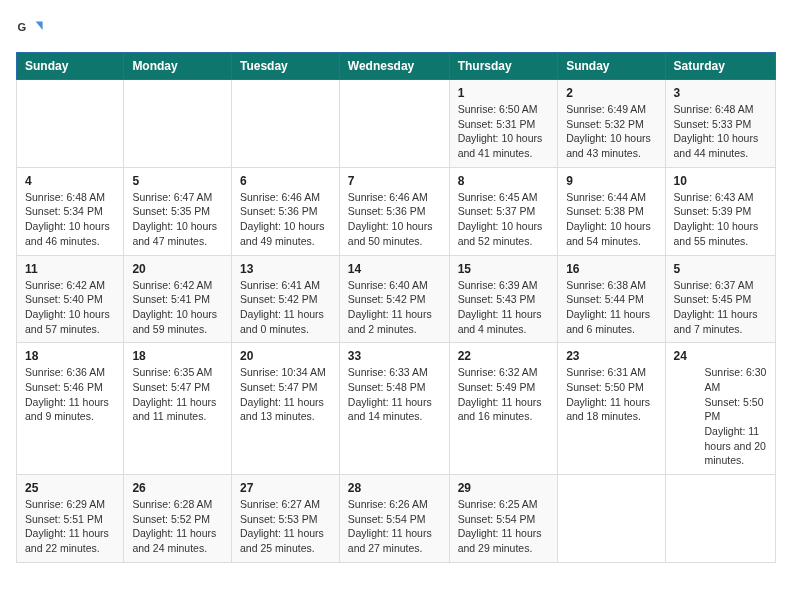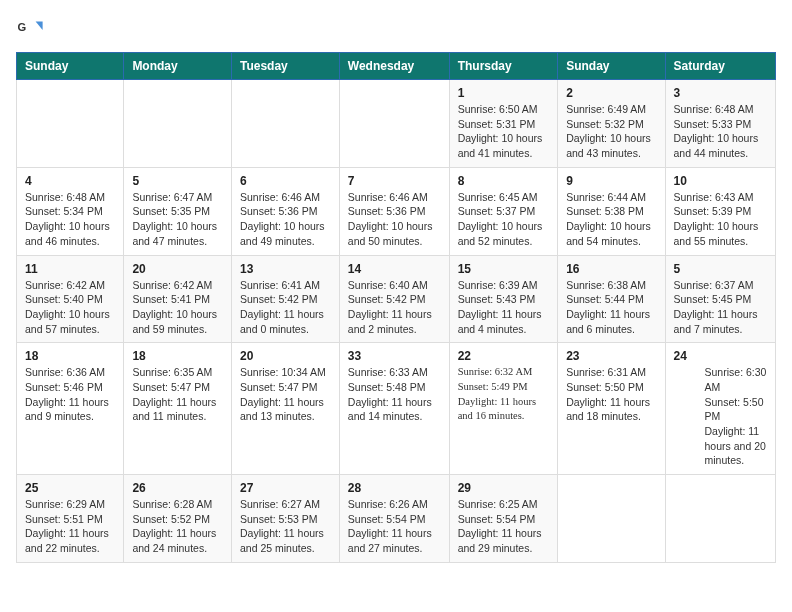--- a/index.html
+++ b/index.html
@@ -243,21 +243,21 @@
 Daylight: 11 hours and 13 minutes.</div>
         </td>
         <td>
           <div class="day-number">33</div>
           <div class="day-info" style="white-space: pre-line;">Sunrise: 6:33 AM
 Sunset: 5:48 PM
 Daylight: 11 hours and 14 minutes.</div>
         </td>
         <td>
           <div class="day-number">22</div>
-          <div class="day-info" style="white-space: pre-line; font-family: Liberation Serif, serif;">Sunrise: 6:32 AM
+          <div class="day-info" style="white-space: pre-line;">Sunrise: 6:32 AM
 Sunset: 5:49 PM
 Daylight: 11 hours and 16 minutes.</div>
         </td>
         <td>
           <div class="day-number">23</div>
           <div class="day-info" style="white-space: pre-line;">Sunrise: 6:31 AM
 Sunset: 5:50 PM
 Daylight: 11 hours and 18 minutes.</div>
         </td>
         <td>

